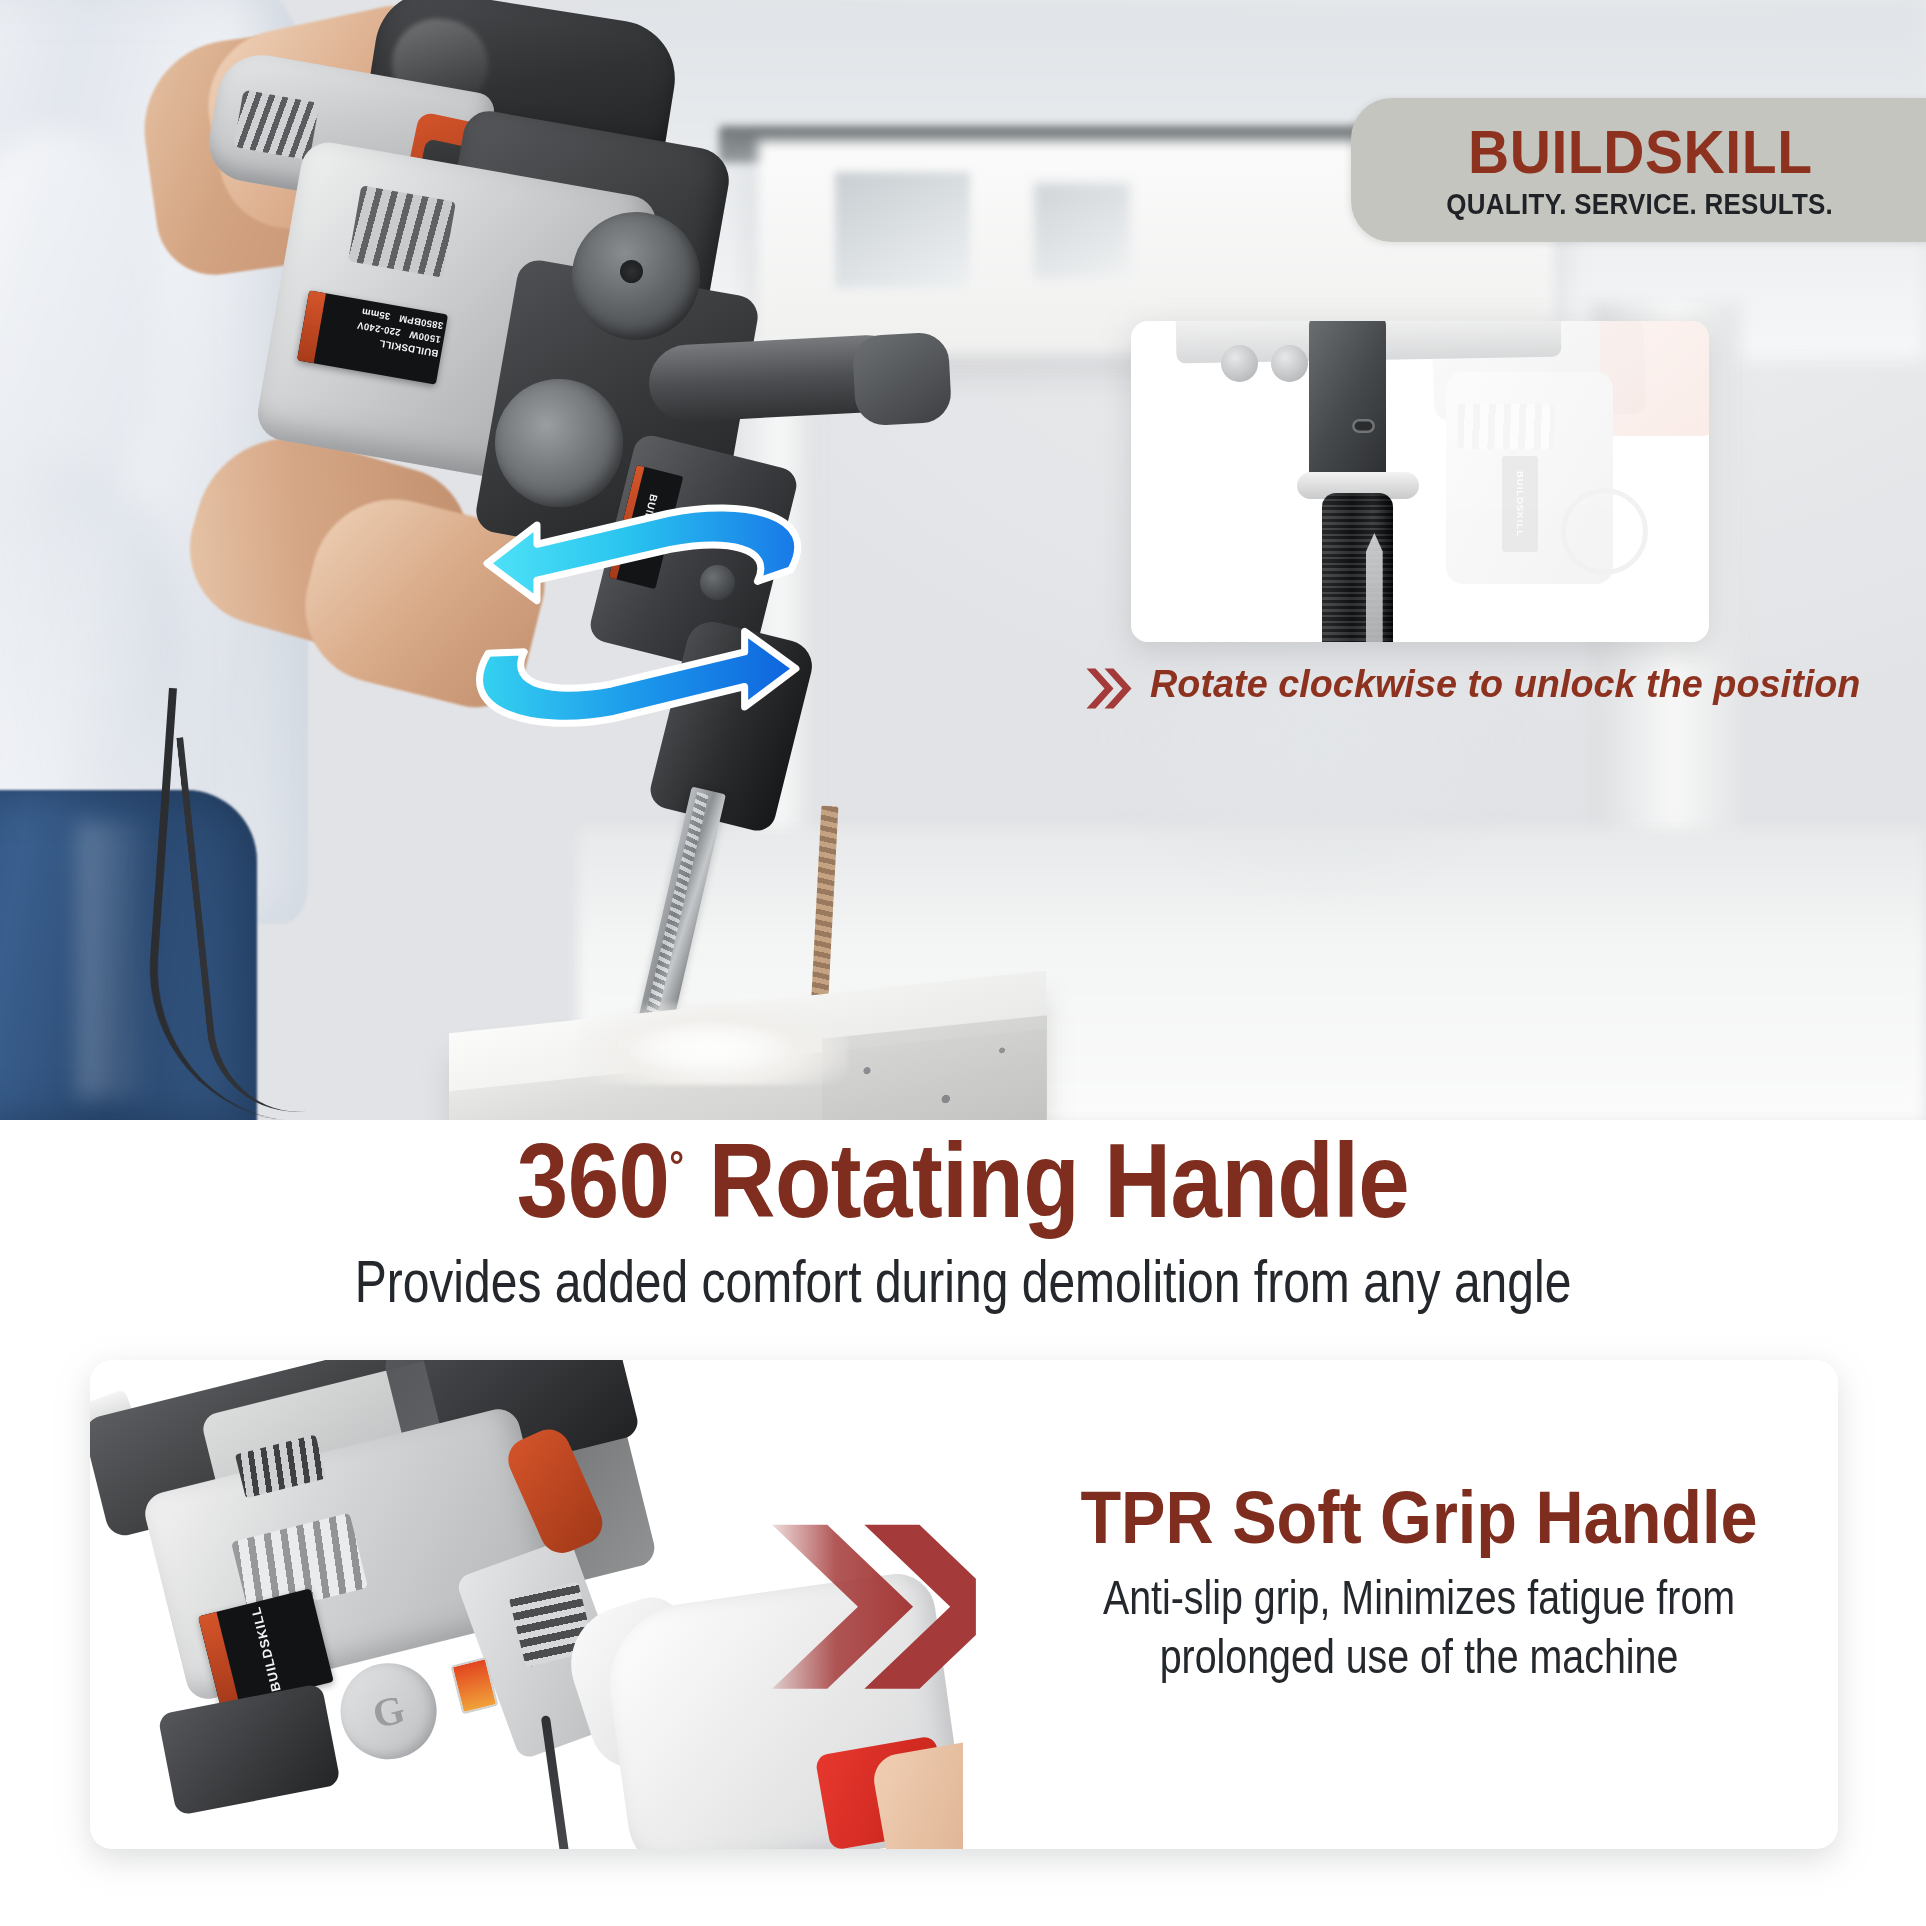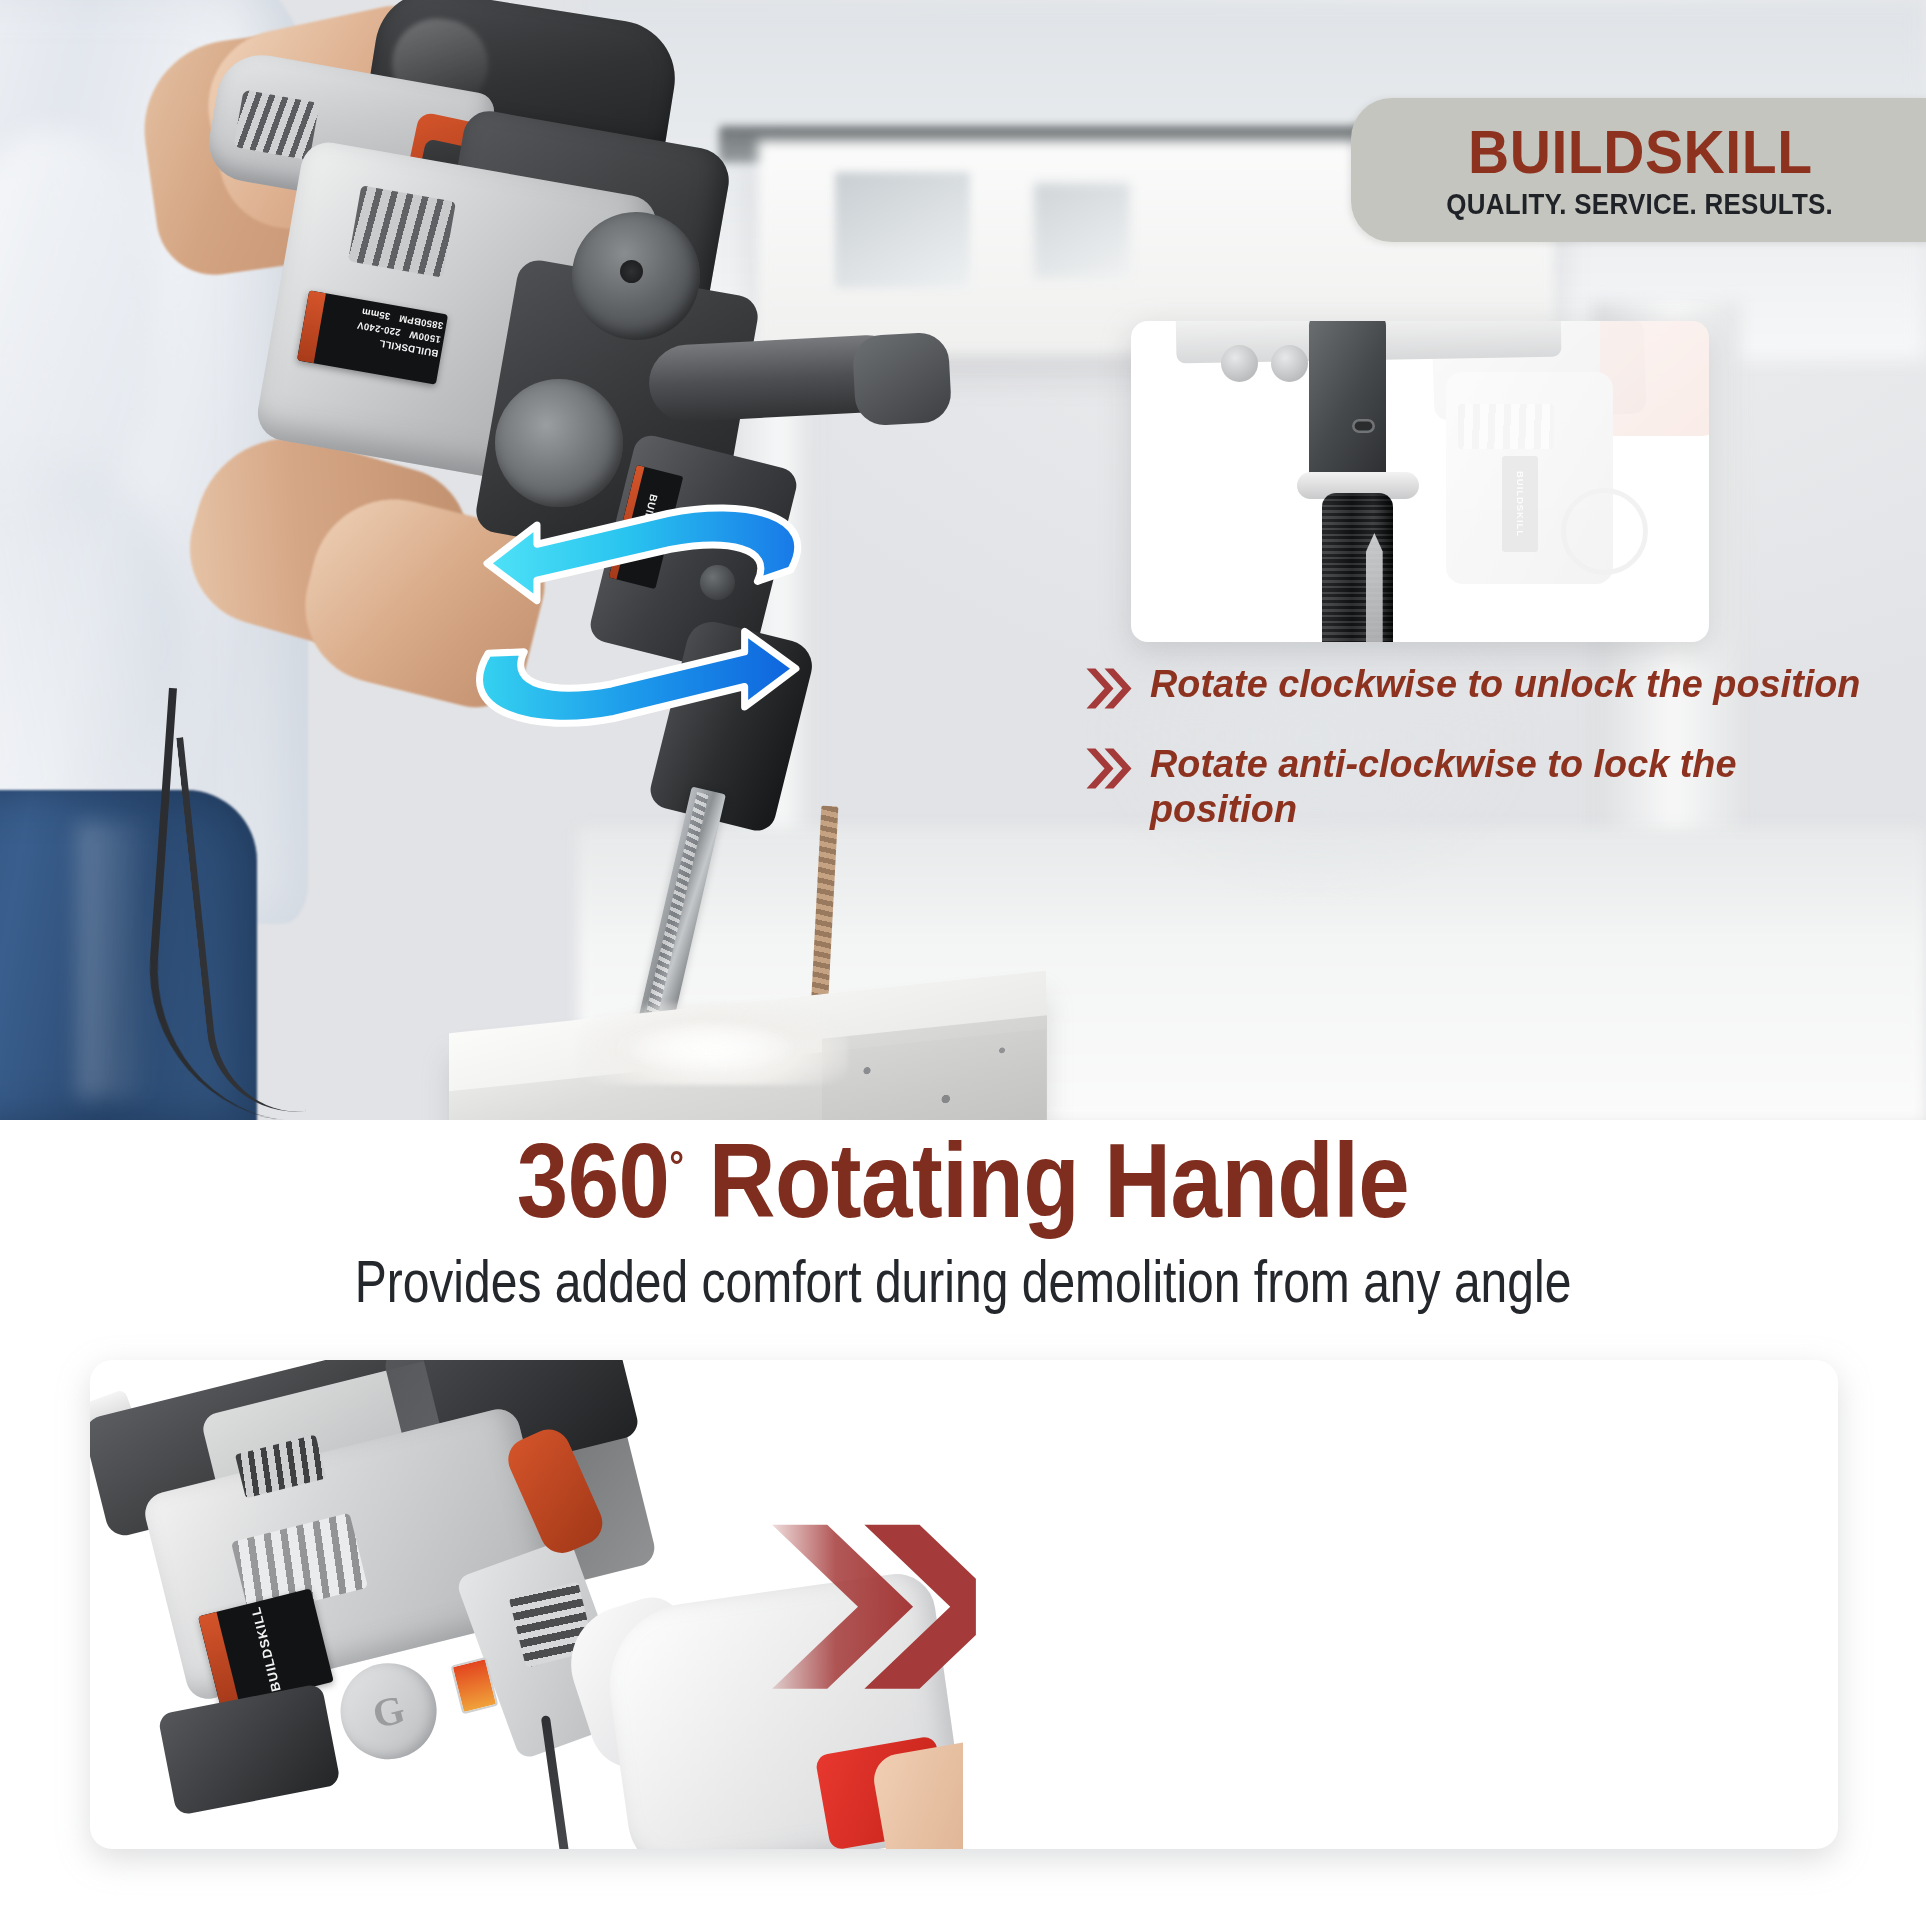--- a/index.html
+++ b/index.html
@@ -471,29 +471,20 @@
     <div class="bullets">
       <div class="bullet">
         <span class="chev">
           <svg width="48" height="45" viewBox="0 0 74 70">
             <path d="M2 4 L30 35 L2 66 L16 66 L44 35 L16 4 Z" fill="#a43a39"></path>
             <path d="M30 4 L58 35 L30 66 L44 66 L72 35 L44 4 Z" fill="#a43a39"></path>
           </svg>
         </span>
         <span class="btxt">Rotate clockwise to unlock the position</span>
       </div>
-      <div class="bullet">
-        <span class="chev">
-          <svg width="48" height="45" viewBox="0 0 74 70">
-            <path d="M2 4 L30 35 L2 66 L16 66 L44 35 L16 4 Z" fill="#a43a39"></path>
-            <path d="M30 4 L58 35 L30 66 L44 66 L72 35 L44 4 Z" fill="#a43a39"></path>
-          </svg>
-        </span>
-        <span class="btxt">Rotate anti-clockwise to lock the position</span>
-      </div>
     </div>
 
     <div class="logo-badge">
       <div class="logo-main">BUILDSKILL</div>
       <div class="logo-sub">QUALITY. SERVICE. RESULTS.</div>
     </div>
   </div>
 
   <div class="band">
     <div class="h1"><span>360</span><span class="deg">°</span><span> Rotating Handle</span></div>
@@ -539,16 +530,23 @@
             <stop offset="0%" stop-color="#a43a39" stop-opacity="0.18"></stop>
             <stop offset="45%" stop-color="#a43a39" stop-opacity="0.85"></stop>
             <stop offset="100%" stop-color="#a43a39" stop-opacity="1"></stop>
           </linearGradient>
         </defs>
         <path d="M6 6 L140 134 L6 262 L92 262 L226 134 L92 6 Z" fill="url(#fade1)"></path>
         <path d="M150 6 L284 134 L150 262 L236 262 L324 178 L324 90 L236 6 Z" fill="#a43a39"></path>
       </svg>
     </div>
 
+    <div class="c-copy">
+      <div class="c-h1">TPR Soft Grip Handle</div>
+      <div class="c-h2">
+        <div>Anti-slip grip, Minimizes fatigue from</div>
+        <div>prolonged use of the machine</div>
+      </div>
+    </div>
   </div>
 
 </div>
 
 
 </body></html>

